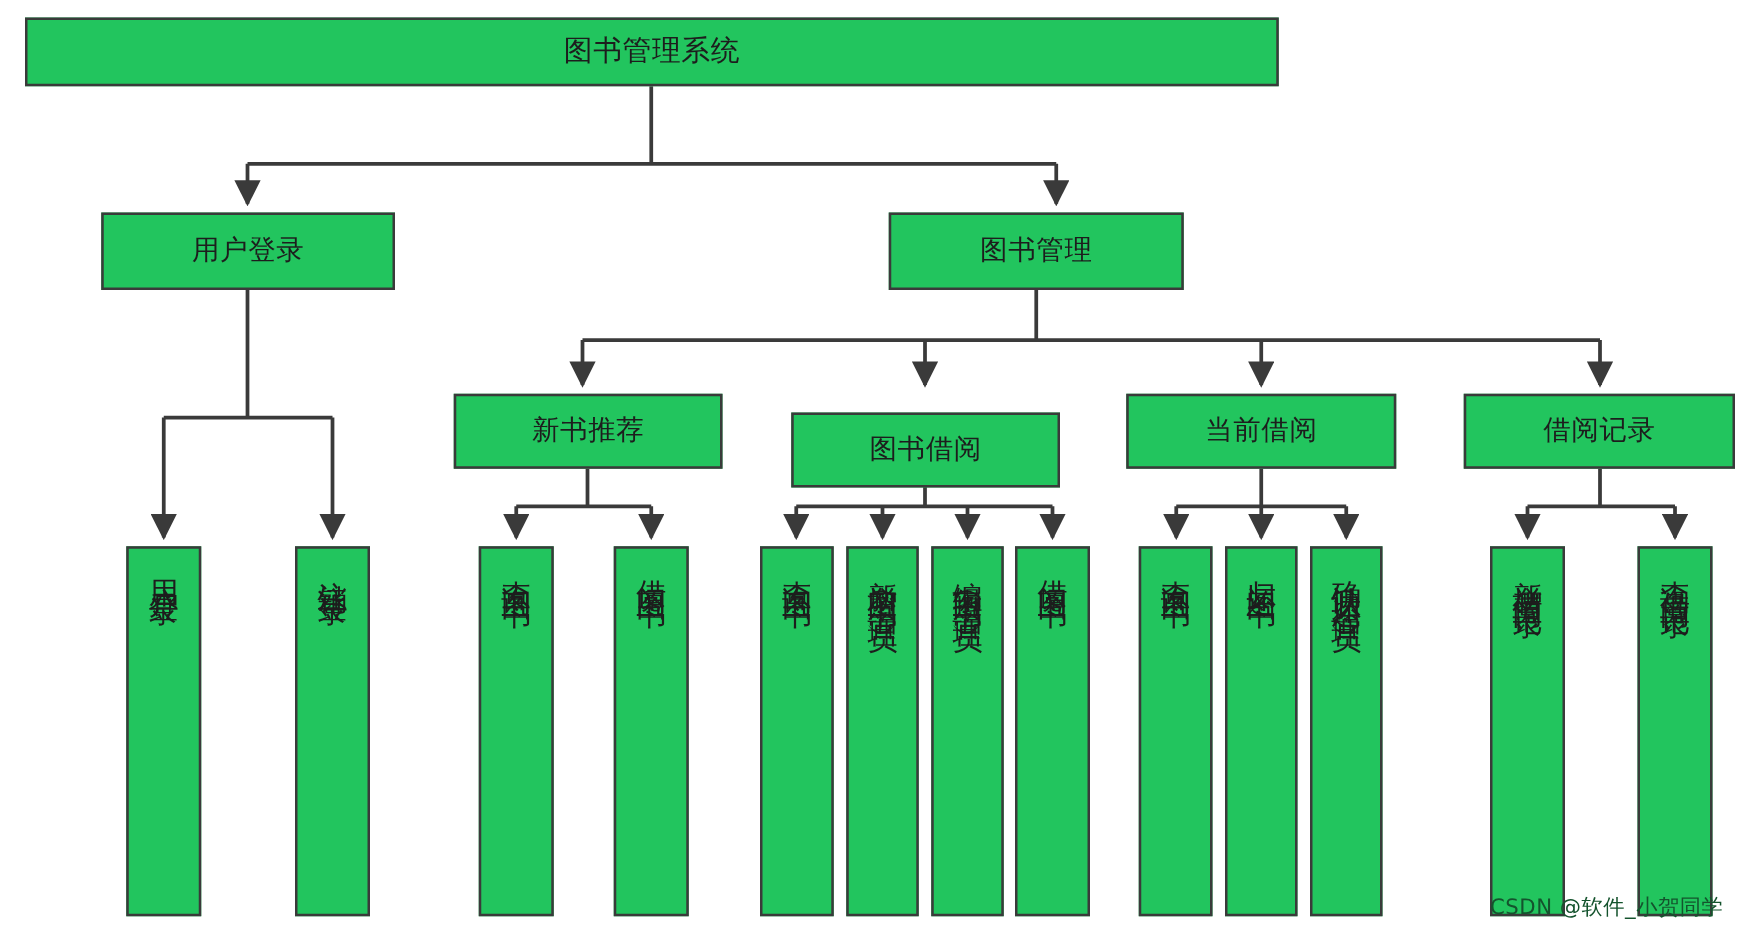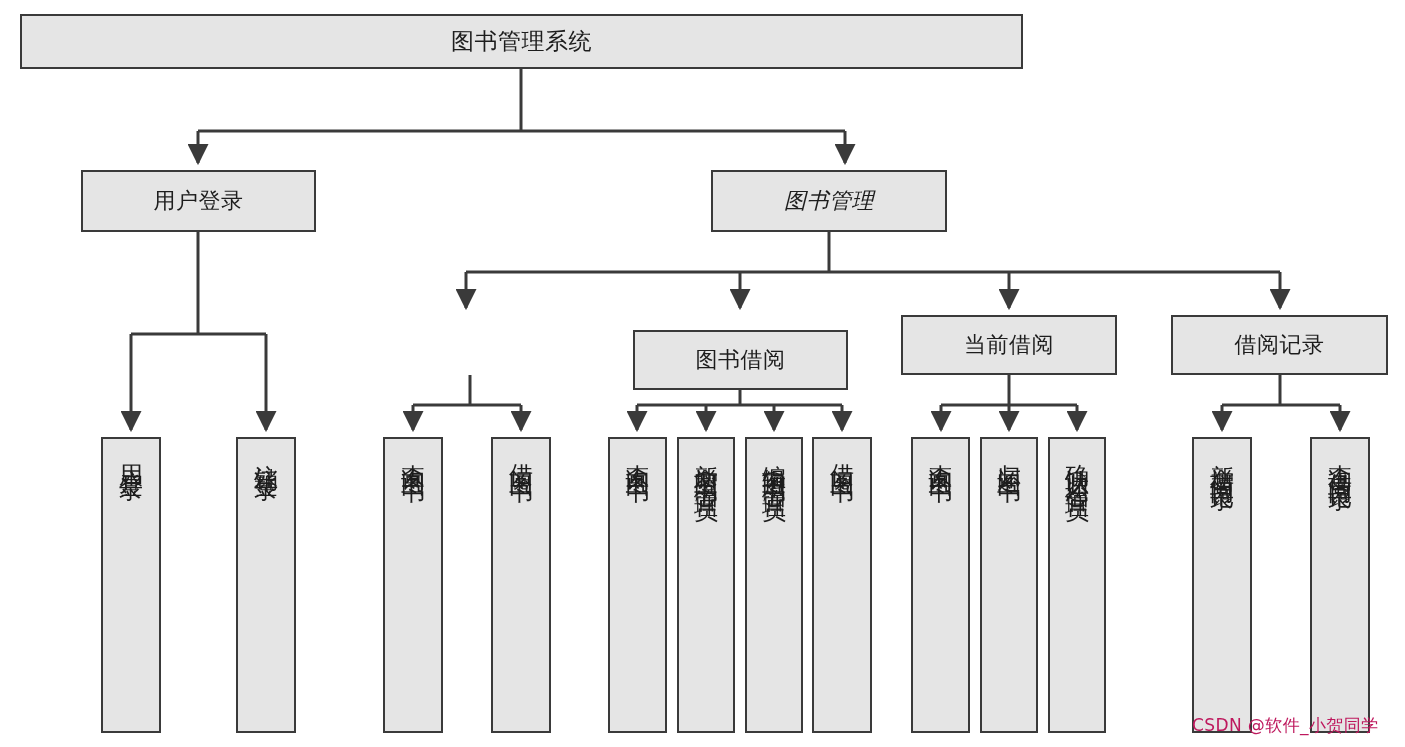--- a/index.html
+++ b/index.html
@@ -25,21 +25,21 @@
     position: absolute;
     left: 0;
     top: 0;
     width: 1405px;
     height: 747px;
     pointer-events: none;
   }
   .node {
     position: absolute;
     box-sizing: border-box;
-    background: #e5e5e5;
+    background: #22c55e;
     border: 2.5px solid #3a3a3a;
     display: flex;
     align-items: center;
     justify-content: center;
     color: #1d1d1d;
   }
   .node .label {
     display: block;
     text-align: center;
     line-height: 1.06;
@@ -62,21 +62,21 @@
     font-size: 24px;
     letter-spacing: 5px;
     line-height: 1;
     white-space: nowrap;
   }
   .watermark {
     position: absolute;
     left: 1192px;
     top: 714px;
     font-size: 17px;
-    color: #be185d;
+    color: #14532d;
     letter-spacing: 0.4px;
     white-space: nowrap;
     font-family: "DejaVu Sans", "Liberation Sans", sans-serif;
   }
 </style>
 </head>
 <body>
 
 <div id="canvas">
 
@@ -130,24 +130,27 @@
     </g>
   </svg>
 
   <div class="node horiz root" style="left:20px; top:14px; width:1003px; height:55px;">
     <span class="label">图书管理系统</span>
   </div>
 
   <div class="node horiz" style="left:81px; top:170px; width:235px; height:62px;">
     <span class="label">用户登录</span>
   </div>
-  <div class="node horiz" style="left:711px; top:170px; width:236px; height:62px;font-style:italic;">
+  <div class="node horiz" style="left:711px; top:170px; width:236px; height:62px;">
     <span class="label">图书管理</span>
   </div>
 
+  <div class="node horiz" style="left:363px; top:315px; width:215px; height:60px;">
+    <span class="label">新书推荐</span>
+  </div>
   <div class="node horiz" style="left:633px; top:330px; width:215px; height:60px;">
     <span class="label">图书借阅</span>
   </div>
   <div class="node horiz" style="left:1171px; top:315px; width:217px; height:60px;">
     <span class="label">借阅记录</span>
   </div>
   <div class="node horiz" style="left:901px; top:315px; width:216px; height:60px;">
     <span class="label">当前借阅</span>
   </div>
 

